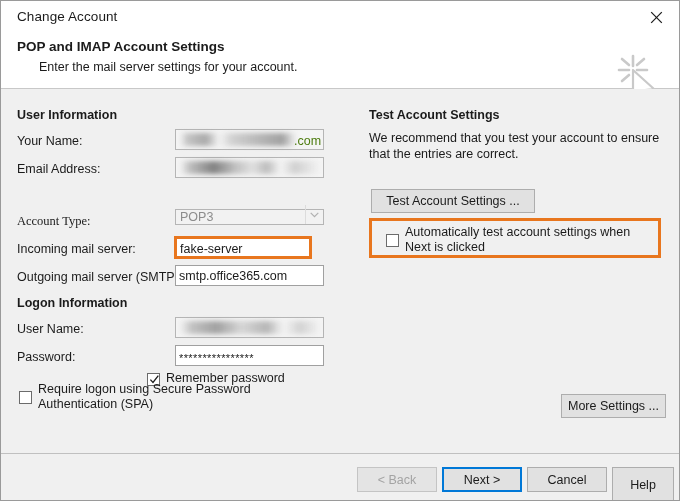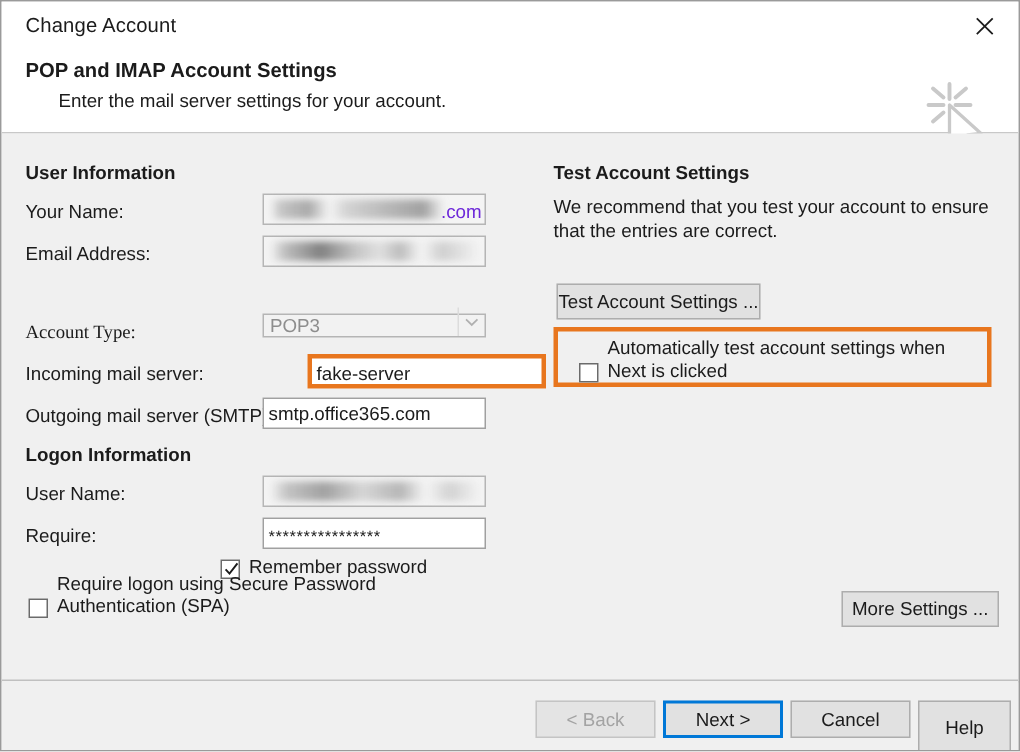--- a/index.html
+++ b/index.html
@@ -219,21 +219,21 @@
     display: flex;
     align-items: center;
     justify-content: center;
     border-left: 1px solid #dcdcdc;
   }
 
   
   .cbrow {
     position: absolute;
     display: flex;
-    align-items: flex-end;
+    align-items: center;
     cursor: default;
   }
   .cbox {
     box-sizing: border-box;
     width: 13px;
     height: 13px;
     border: 1px solid #6b6b6b;
     background: #ffffff;
     flex: 0 0 auto;
     margin-top: 1px;
@@ -313,57 +313,57 @@
     </div>
   </div>
 
   <div id="body-panel">
 
     <div class="section-head" style="left:16px; top:19px;">User Information</div>
 
     <div class="field-label" style="left:16px; top:45px;">Your Name:</div>
     <div class="txt readonly" style="left:174px; top:40px; width:149px;">
       <div class="redact blur-a" style="left:4px; top:3px; width:116px; height:13px;"></div>
-      <div class="txt-suffix" style="left:118px; top:2px; color:#6d28d9;">.com</div>
+      <div class="txt-suffix" style="left:118px; top:2px; color:#4d7c0f;">.com</div>
     </div>
 
     <div class="field-label" style="left:16px; top:73px;">Email Address:</div>
     <div class="txt readonly" style="left:174px; top:68px; width:149px;">
       <div class="redact blur-b" style="left:4px; top:3px; width:140px; height:13px;"></div>
     </div>
 
 
     <div class="field-label" style="left:16px; top:125px;font-family:Liberation Serif, serif;">Account Type:</div>
     <div class="combo" style="left:174px; top:120px; width:149px;">
       <div class="combo-value">POP3</div>
       <div class="combo-arrow">
         <svg width="9" height="6" viewBox="0 0 9 6" aria-hidden="true">
           <path d="M0.7 0.9 L4.5 4.6 L8.3 0.9" fill="none" stroke="#b0b0b0" stroke-width="1.2"></path>
         </svg>
       </div>
     </div>
 
     <div class="field-label" style="left:16px; top:153px;">Incoming mail server:</div>
-    <div class="txt highlight" style="left:173px; top:147px; width:159px;margin-left:31px;">
+    <div class="txt highlight" style="left:173px; top:147px; width:138px;">
       <span style="position:absolute; left:3px; top:1px;">fake-server</span>
     </div>
 
     <div class="field-label" style="left:16px; top:181px;">Outgoing mail server (SMTP):</div>
     <div class="txt" style="left:174px; top:176px; width:149px; line-height:19px;">
       <span style="position:absolute; left:3px; top:1px;">smtp.office365.com</span>
     </div>
 
     <div class="section-head" style="left:16px; top:207px;">Logon Information</div>
 
     <div class="field-label" style="left:16px; top:233px;">User Name:</div>
     <div class="txt readonly" style="left:174px; top:228px; width:149px;">
       <div class="redact blur-c" style="left:4px; top:3px; width:140px; height:13px;"></div>
     </div>
 
-    <div class="field-label" style="left:16px; top:261px;">Require:</div>
+    <div class="field-label" style="left:16px; top:261px;">Password:</div>
     <div class="txt" style="left:174px; top:256px; width:149px;">
       <span style="position:absolute; left:3px; top:3px; letter-spacing:.4px; font-size:11px;">****************</span>
     </div>
 
     <div class="cbrow" style="left:146px; top:282px;">
       <span class="cbox">
         <svg width="13" height="13" viewBox="0 0 13 13" aria-hidden="true">
           <path d="M2.4 6.6 L5.0 9.4 L10.3 2.6" fill="none" stroke="#1b1b1b" stroke-width="1.3"></path>
         </svg>
       </span>
@@ -372,21 +372,21 @@
 
     <div class="cbrow" style="left:18px; top:293px; width:300px;">
       <span class="cbox"></span>
       <span class="cblabel" style="width:280px;">Require logon using Secure Password Authentication (SPA)</span>
     </div>
 
     <div class="section-head" style="left:368px; top:19px;">Test Account Settings</div>
 
     <div class="body-text" style="left:368px; top:41px; width:296px;">We recommend that you test your account to ensure that the entries are correct.</div>
 
-    <button class="btn" style="left:370px; top:100px; width:136px; height:24px;">Test Account Settings ...</button>
+    <button class="btn" style="left:370px; top:100px; width:164px; height:24px;">Test Account Settings ...</button>
 
     <div class="anno" style="left:368px; top:129px; width:292px; height:40px;"></div>
 
     <div class="cbrow" style="left:385px; top:136px; width:266px;">
       <span class="cbox"></span>
       <span class="cblabel" style="width:248px;">Automatically test account settings when Next is clicked</span>
     </div>
 
     <button class="btn" style="left:560px; top:305px; width:105px; height:24px;">More Settings ...</button>
   </div>

